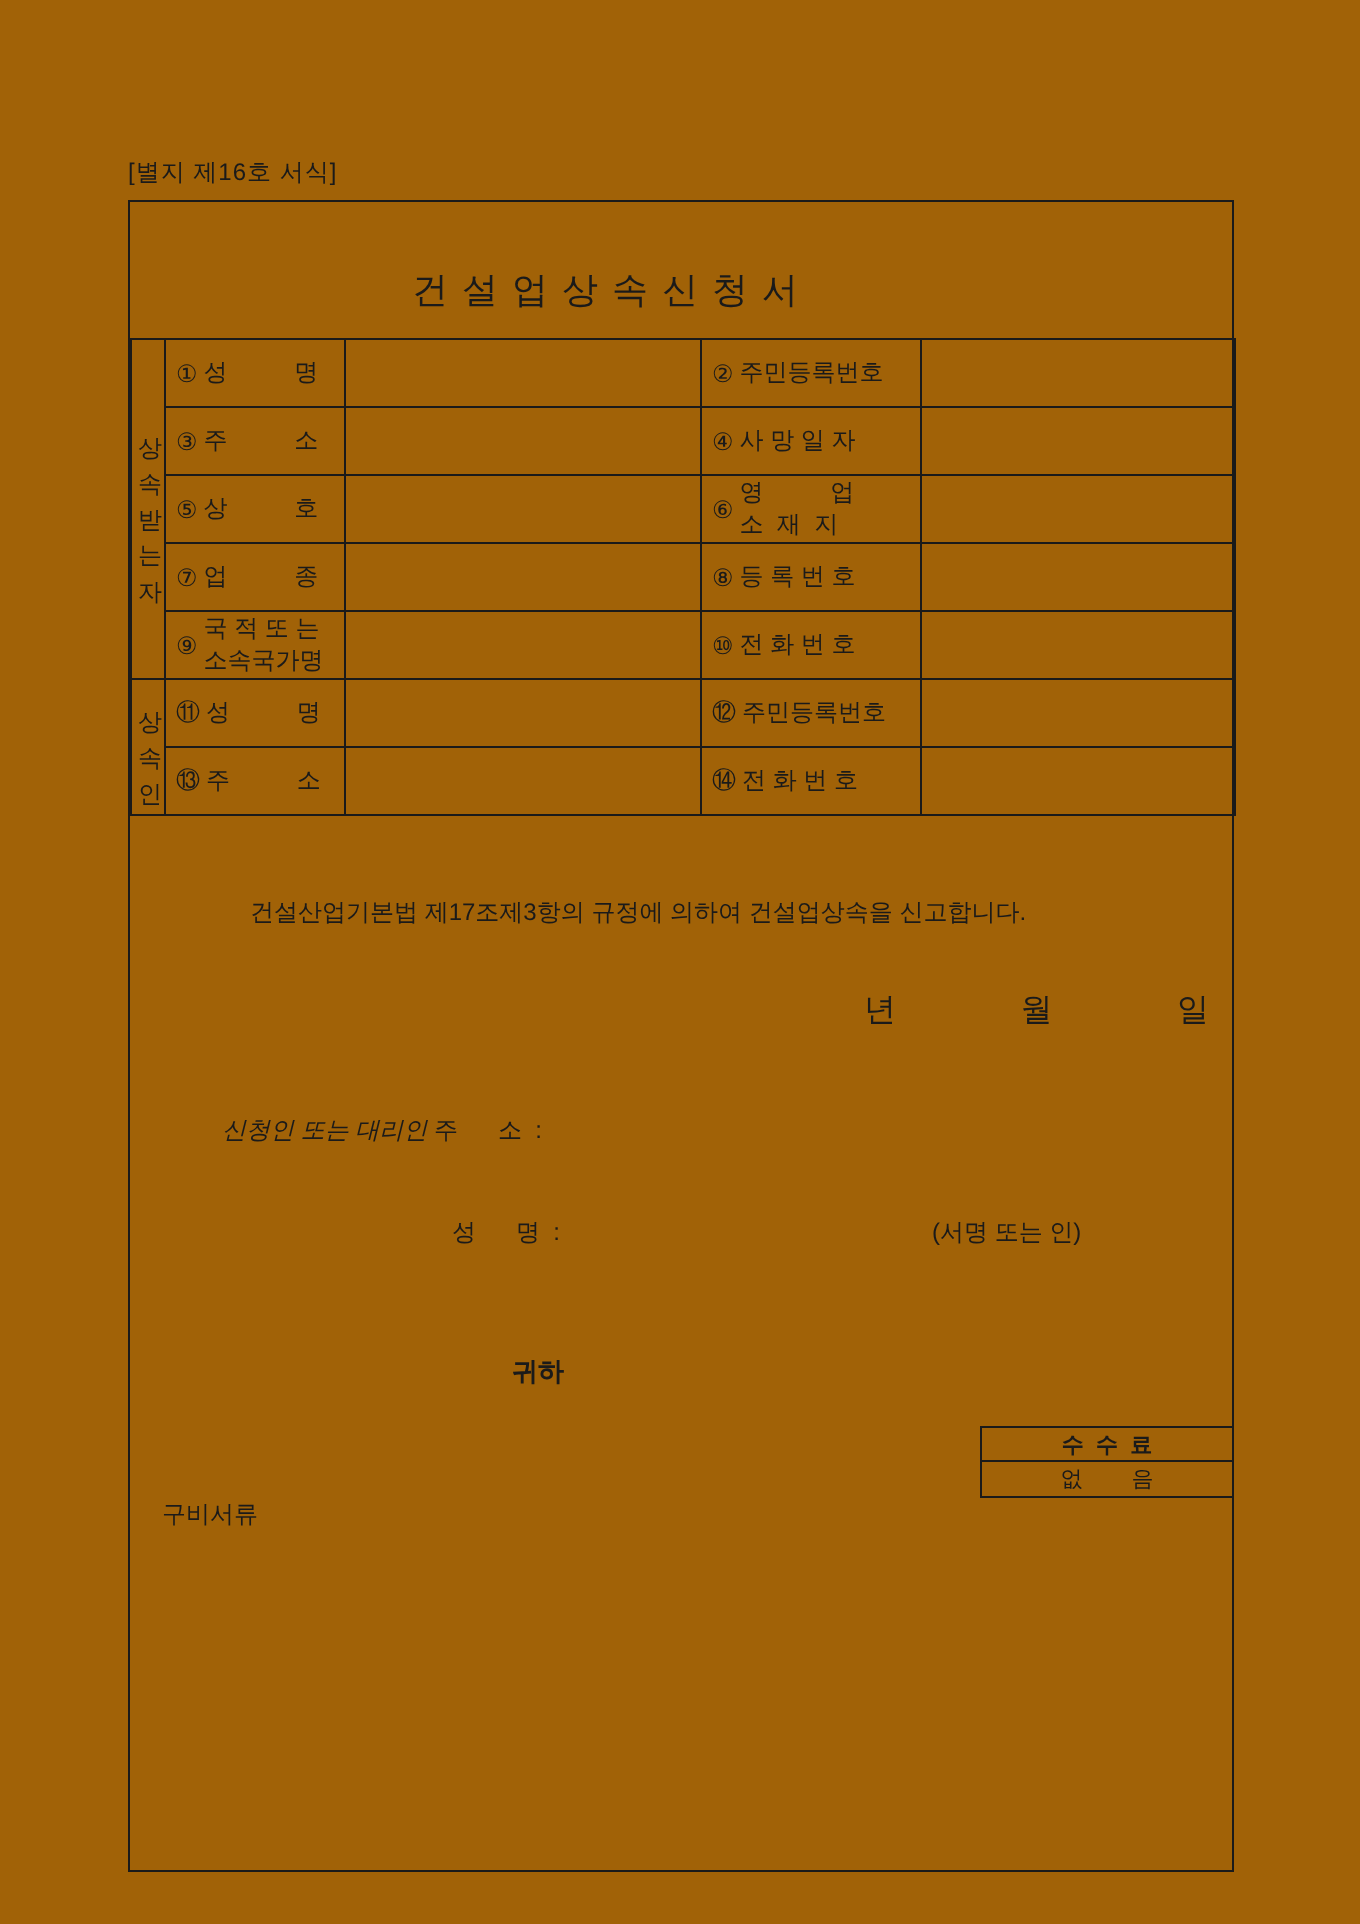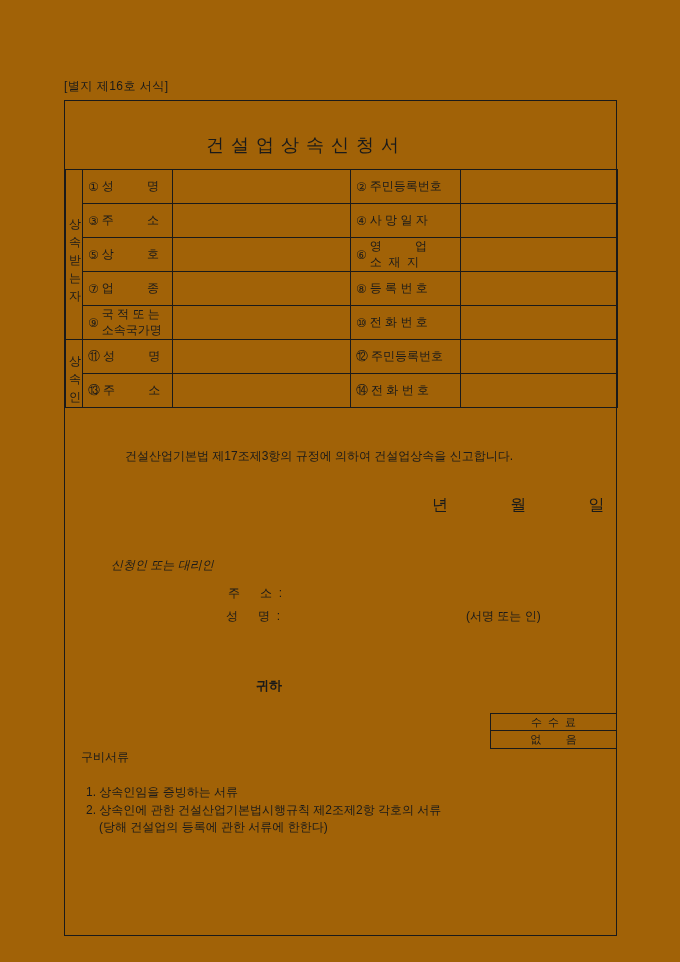--- a/index.html
+++ b/index.html
@@ -62,38 +62,38 @@
   .declaration {
     position:absolute; left:60px; top:347px;
     font-size:12px; white-space:pre;
   }
   .date-line {
     position:absolute; left:367px; top:394px;
     font-size:16px; white-space:pre;
   }
   .applicant-line { position:absolute; left:46px; top:456px; font-size:12px; }
   .applicant-role { position:absolute; left:0; top:0; white-space:pre;font-style:italic; }
-  .applicant-addr { position:absolute; left:117px; top:0; white-space:pre;margin-top:28px; }
+  .applicant-addr { position:absolute; left:106px; top:0; white-space:pre; }
   .name-line { position:absolute; left:46px; top:507px; font-size:12px; }
   .name-label { position:absolute; left:115px; top:0; white-space:pre; }
   .sign-note { position:absolute; left:355px; top:0; white-space:pre; }
   .recipient {
     position:absolute; left:191px; top:576px;
     font-size:13px; font-weight:bold; white-space:pre;
   }
 
   .fee {
     position:absolute; right:0; top:612px; width:126px;
     border-left:1px solid #1a1a1a; border-top:1px solid #1a1a1a;
     border-bottom:1px solid #1a1a1a;
   }
   .fee-label {
     height:17px; border-bottom:1px solid #1a1a1a;
     display:flex; align-items:center; justify-content:center;
-    font-size:11px; white-space:pre;
+    font-size:11px; white-space:pre;font-weight:bold;
   }
   .fee-value {
     height:17px;
     display:flex; align-items:center; justify-content:center;
     font-size:11px; white-space:pre;
   }
 
   .docs-heading { position:absolute; left:16px; top:648px; font-size:12px;font-family:Liberation Serif, serif; }
   .docs-list { position:absolute; left:21px; top:683px; font-size:12px; line-height:17.5px; }
   .doc-item { white-space:pre; }
@@ -252,20 +252,15 @@
 
     <div class="recipient">귀하</div>
 
     <div class="fee">
       <div class="fee-label">수  수  료</div>
       <div class="fee-value">없        음</div>
     </div>
 
     <div class="docs-heading">구비서류</div>
 
-    <div class="docs-list">
-      <div class="doc-item">1. 상속인임을 증빙하는 서류</div>
-      <div class="doc-item">2. 상속인에 관한 건설산업기본법시행규칙 제2조제2항 각호의 서류</div>
-      <div class="doc-item-cont">(당해 건설업의 등록에 관한 서류에 한한다)</div>
-    </div>
 
   </div>
 </div>
 
 </body></html>

